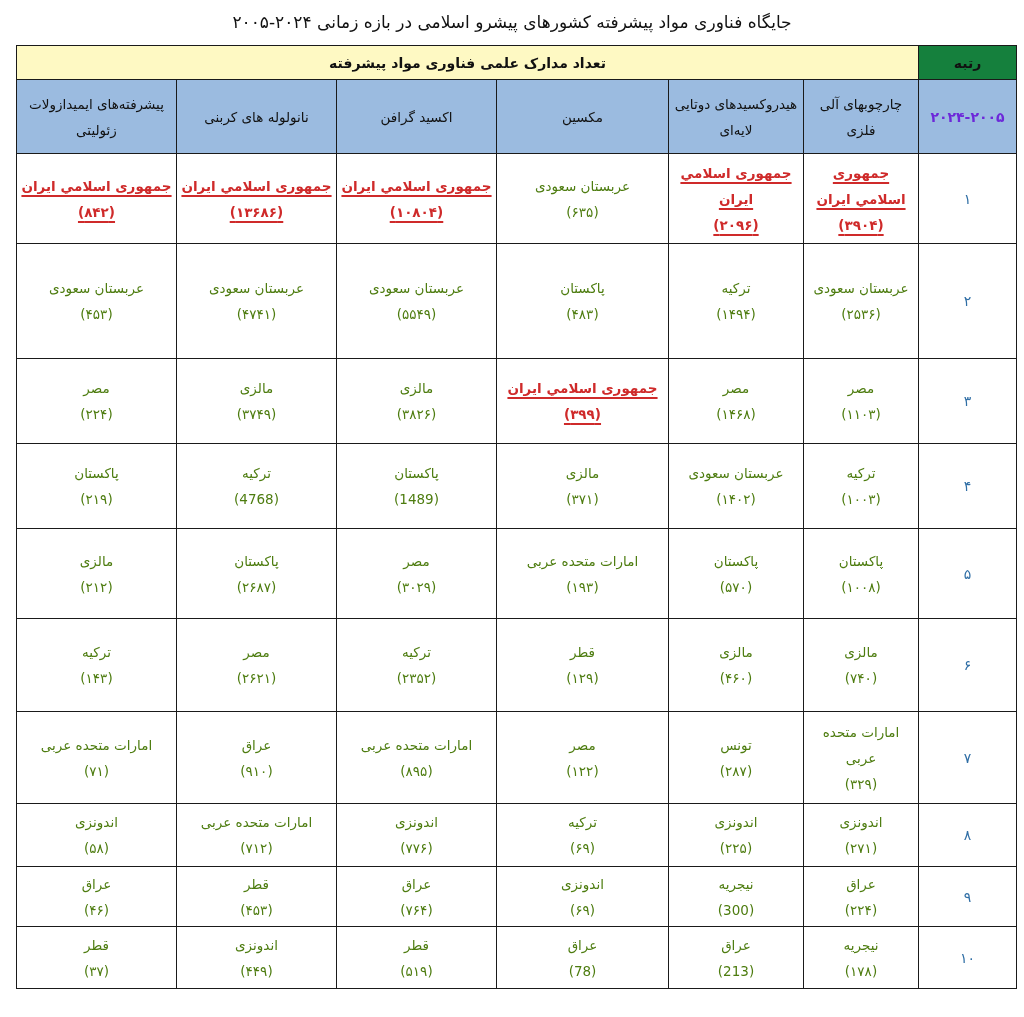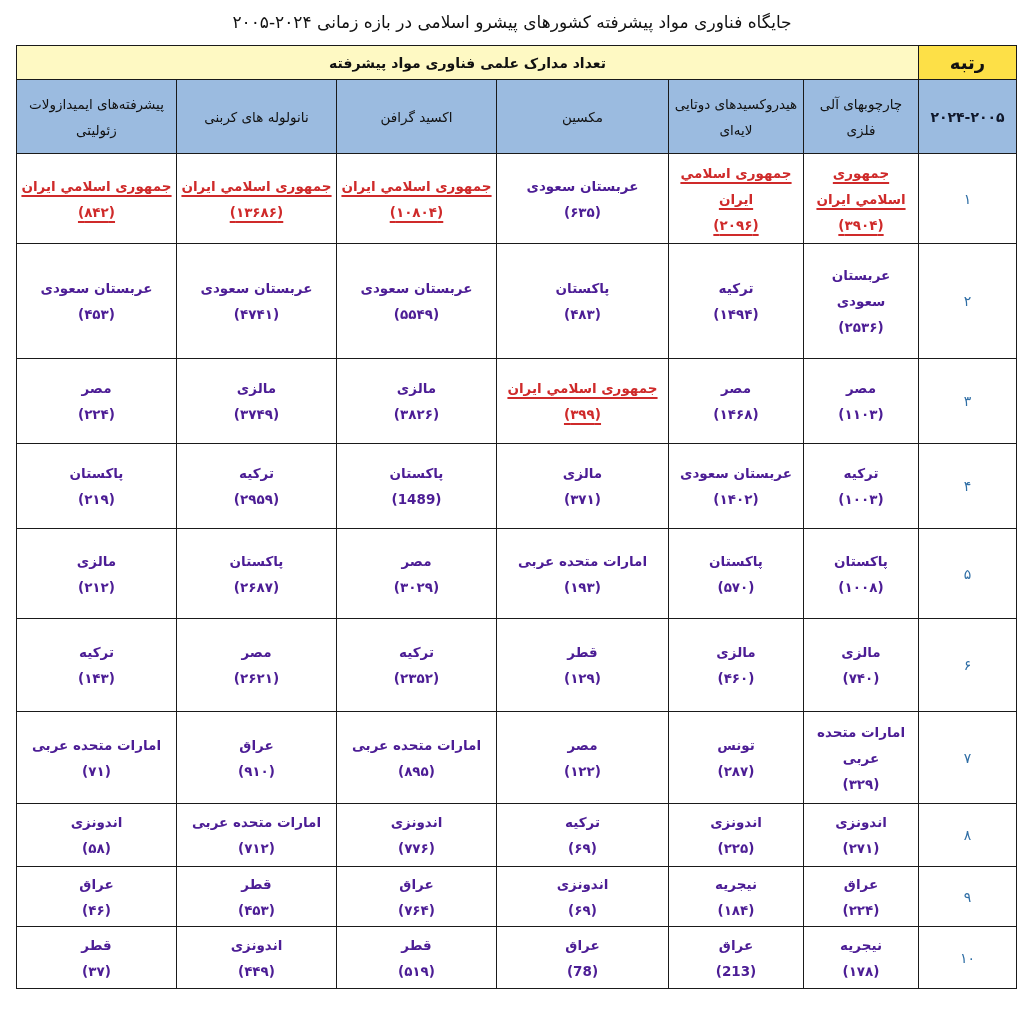--- a/index.html
+++ b/index.html
@@ -1,25 +1,25 @@
 <!DOCTYPE html>
 <html><head>
 <meta charset="utf-8">
 <style>
   html, body { margin:0; padding:0; background:#ffffff; }
   body { width:1024px; height:1017px; position:relative; font-family:"DejaVu Sans", sans-serif; overflow:hidden; }
   .title { position:absolute; top:12px; left:0; width:1024px; text-align:center; font-size:17px; font-weight:normal; color:#111; direction:rtl; }
   table.ranking { position:absolute; top:45px; left:16px; width:1000px; border-collapse:collapse; direction:rtl; table-layout:fixed; }
   table.ranking td, table.ranking th { border:1.6px solid #1a1a1a; text-align:center; vertical-align:middle; padding:0 4px; }
-  th.rank-head { background:#fde047; color:#111; font-size:18px; font-weight:bold; height:33px; }
+  th.rank-head { background:#15803d; color:#111; font-size:14px; font-weight:bold; height:33px; }
   th.group-head { background:#fef9c3; color:#111; font-size:14px; font-weight:bold; }
   th.col-head { background:#9bbbe0; color:#111; font-size:13.5px; font-weight:normal; line-height:26px; height:73px; }
-  th.period { background:#9bbbe0; color:#0f172a; font-size:14px; font-weight:bold; }
+  th.period { background:#9bbbe0; color:#6d28d9; font-size:14px; font-weight:bold; }
   td.rank { color:#2f6ea5; font-size:14px; }
-  td.cell { color:#4c1d95; font-size:13.5px; line-height:26px;font-weight:bold; }
+  td.cell { color:#4d7c0f; font-size:13.5px; line-height:26px; }
   td.cell.iran { color:#cf2a2a; font-weight:bold; }
   td.cell.iran span { text-decoration:underline; text-decoration-thickness:2px; text-underline-offset:4px; }
   .country, .count { display:block; }
 </style>
 </head>
 <body>
 
 <div class="title">جایگاه فناوری مواد پیشرفته کشورهای پیشرو اسلامی در بازه زمانی ۲۰۲۴-۲۰۰۵</div>
 
 <table class="ranking">
@@ -142,21 +142,21 @@
         <td class="cell">
           <span class="country">مالزی</span>
           <span class="count">(۳۷۱)</span>
         </td>
         <td class="cell">
           <span class="country">پاکستان</span>
           <span class="count">(1489)</span>
         </td>
         <td class="cell">
           <span class="country">ترکیه</span>
-          <span class="count">(۲۹۵۹)</span>
+          <span class="count">(4768)</span>
         </td>
         <td class="cell">
           <span class="country">پاکستان</span>
           <span class="count">(۲۱۹)</span>
         </td>
       </tr>
       <tr style="height: 90px;">
         <td class="rank">۵</td>
         <td class="cell">
           <span class="country">پاکستان</span>
@@ -265,21 +265,21 @@
         </td>
       </tr>
       <tr style="height: 60px;">
         <td class="rank">۹</td>
         <td class="cell">
           <span class="country">عراق</span>
           <span class="count">(۲۲۴)</span>
         </td>
         <td class="cell">
           <span class="country">نیجریه</span>
-          <span class="count">(۱۸۴)</span>
+          <span class="count">(300)</span>
         </td>
         <td class="cell">
           <span class="country">اندونزی</span>
           <span class="count">(۶۹)</span>
         </td>
         <td class="cell">
           <span class="country">عراق</span>
           <span class="count">(۷۶۴)</span>
         </td>
         <td class="cell">

